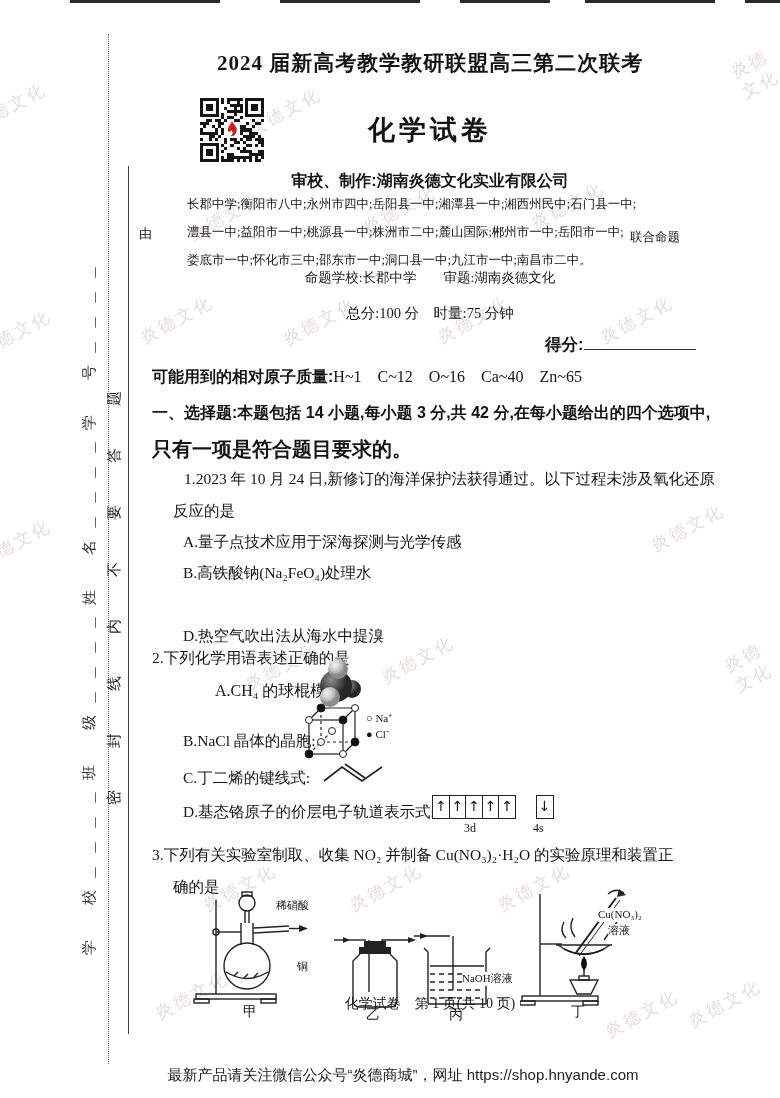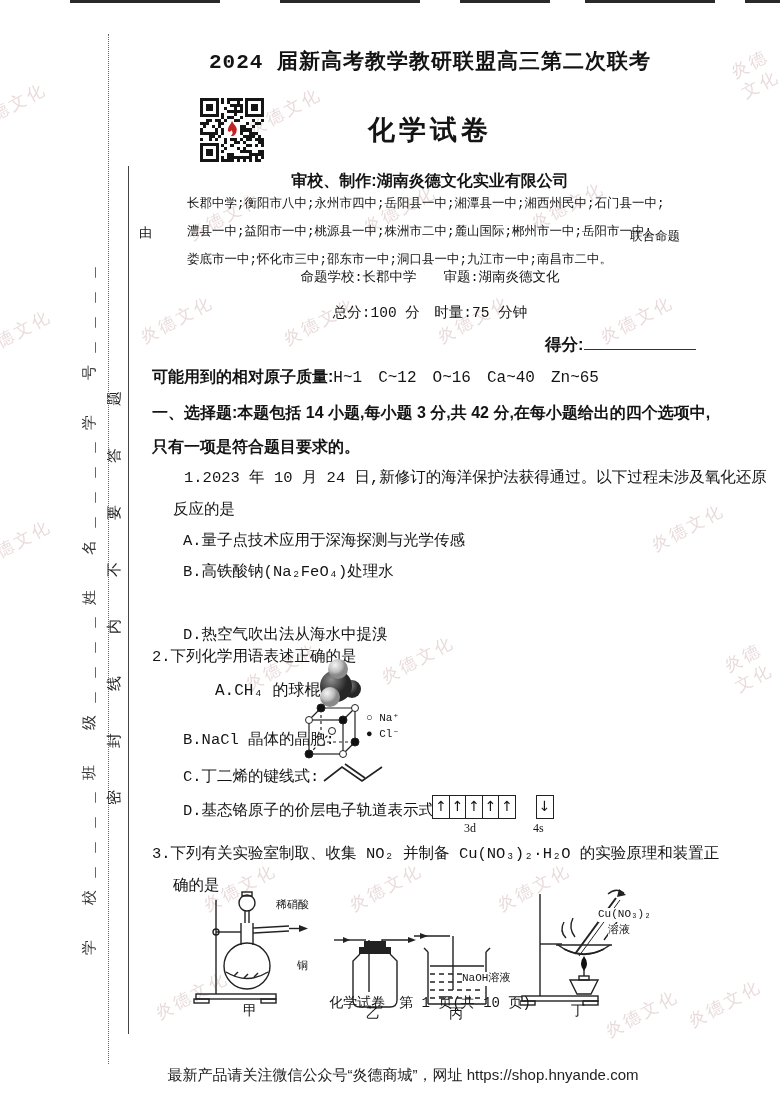--- a/index.html
+++ b/index.html
@@ -1,19 +1,19 @@
 <!DOCTYPE html>
 <html><head>
 <meta charset="utf-8">
 <style>
   html,body{margin:0;padding:0;background:#fff;}
   .page{position:relative;width:780px;height:1098px;background:#fff;overflow:hidden;
         font-family:"Liberation Serif",serif;color:#141414;}
   .t{position:absolute;white-space:nowrap;line-height:1.25;}
-  .serif{font-family:Liberation Mono, monospace;}
+  .serif{font-family:Liberation Serif, serif;}
   .sans{font-family:"Liberation Sans",sans-serif;}
   .b{font-weight:bold;}
   .ctr{left:110px;width:640px;text-align:center;}
   .wm{position:absolute;color:rgba(196,158,158,0.38);font-size:17px;letter-spacing:3px;
       transform:rotate(-28deg);font-family:"Liberation Serif",serif;pointer-events:none;z-index:0;}
   .tick{position:absolute;top:0;height:3px;background:#2a2a2a;}
   
   .dotline{position:absolute;left:108px;top:34px;height:1030px;border-left:1px dotted #666;}
   .solidline{position:absolute;left:128px;top:166px;height:868px;border-left:1.3px solid #444;}
   .vtext{position:absolute;transform:rotate(-90deg);transform-origin:left top;white-space:nowrap;color:#333;}
@@ -544,21 +544,21 @@
 
   <div class="t" style="left:545px;top:331px;font-size:16.5px;">
     <span class="b sans">得分:</span><span class="score-line"></span>
   </div>
 
   <div class="t" style="left:152px;top:367px;font-size:16px;">
     <span class="b sans">可能用到的相对原子质量:</span><span class="serif">H~1　C~12　O~16　Ca~40　Zn~65</span>
   </div>
 
   <div class="t b sans" style="left:152px;top:403px;font-size:16px;">一、选择题:本题包括 14 小题,每小题 3 分,共 42 分,在每小题给出的四个选项中,</div>
-  <div class="t b sans" style="left:152px;top:437px;font-size:16px;">只有一项是符合题目要求的。</div>
+  <div class="t b sans" style="left:152px;top:437px;font-size:20px;">只有一项是符合题目要求的。</div>
 
   <div class="t serif" style="left:152px;top:469px;font-size:15.5px;margin-left:32px;">1.2023 年 10 月 24 日,新修订的海洋保护法获得通过。以下过程未涉及氧化还原</div>
   <div class="t serif" style="left:173px;top:501px;font-size:15.5px;">反应的是</div>
   <div class="t serif" style="left:183px;top:563px;font-size:15.5px;">B.高铁酸钠(Na₂FeO₄)处理水</div>
   <div class="t serif" style="left:183px;top:532px;font-size:15.5px;">A.量子点技术应用于深海探测与光学传感</div>
   <div class="t serif" style="left:183px;top:626px;font-size:15.5px;">D.热空气吹出法从海水中提溴</div>
 
   <div class="t serif" style="left:152px;top:648px;font-size:15.5px;">2.下列化学用语表述正确的是</div>
 
   <div class="t serif" style="left:183px;top:681px;font-size:16px;margin-left:32px;">A.CH₄ 的球棍模型:</div>

